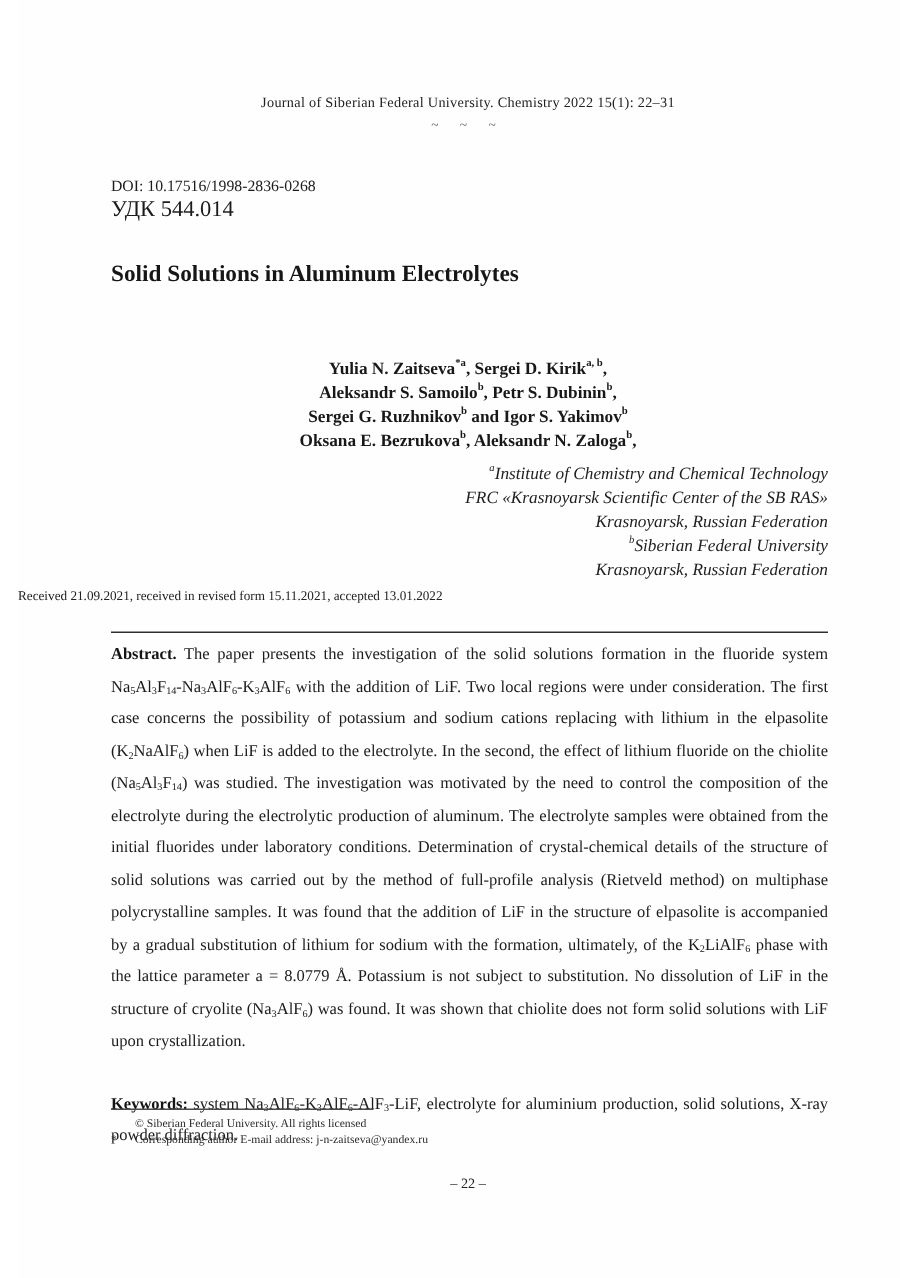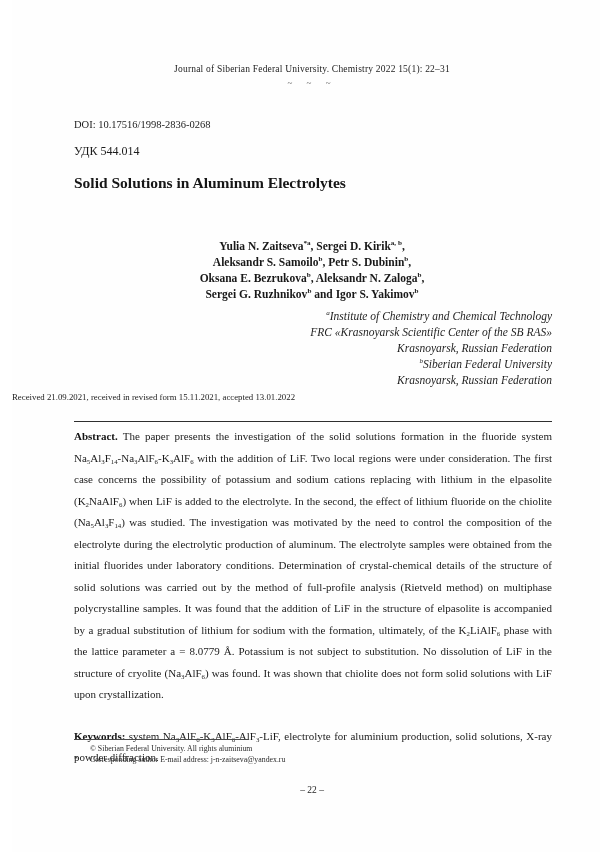--- a/index.html
+++ b/index.html
@@ -7,21 +7,21 @@
     position:relative; width:600px; height:852px; overflow:hidden;
     background:#fefefe;
     font-family:"Liberation Serif", serif;
     color:#1b1b1b;
     margin-left:12px;
     -webkit-font-smoothing:antialiased;
   }
   .journal-line { position:absolute; top:64px; left:0; width:100%; text-align:center; font-size:9.5px; letter-spacing:0.2px; color:#222; }
   .ornament { position:absolute; top:78px; left:0; width:100%; text-align:center; font-size:9px; letter-spacing:6px; color:#5a5a5a; }
   .doi { position:absolute; top:119px; left:62px; font-size:10.5px; }
-  .udk { position:absolute; top:144px; left:62px; font-size:12px; }
+  .udk { position:absolute; top:132px; left:62px; font-size:15px; }
   .title { position:absolute; top:170px; left:62px; width:470px; font-size:15.5px; font-weight:bold; line-height:26px; color:#161616; }
   .authors { position:absolute; top:238px; left:60px; width:480px; text-align:center; font-weight:bold; font-size:11.5px; line-height:16px; color:#181818; }
   .affiliations { position:absolute; top:308px; left:60px; width:480px; text-align:right; font-style:italic; font-size:11.5px; line-height:16px; color:#1e1e1e; }
   .received { position:absolute; top:392px; left:0; width:100%; font-size:8.8px; color:#222; }
   .rule { position:absolute; top:421px; left:62px; width:478px; border-top:1.3px solid #2e2e2e; }
   .body-text { position:absolute; top:426px; left:62px; width:478px; }
   .abstract, .keywords { margin:0; font-size:11px; line-height:21.5px; text-align:justify; color:#1b1b1b; }
   .keywords { margin-top:20px; }
   .abstract b, .keywords b { color:#141414; }
   sup { font-size:0.62em; line-height:0; vertical-align:super; }
@@ -44,22 +44,22 @@
   <div class="doi">DOI: 10.17516/1998-2836-0268</div>
   <div class="udk">УДК 544.014</div>
 
   <h1 class="title" style="margin:0;">
     <div>Solid Solutions in Aluminum Electrolytes</div>
   </h1>
 
   <div class="authors">
     <div>Yulia N. Zaitseva<sup>*a</sup>, Sergei D. Kirik<sup>a, b</sup>,</div>
     <div>Aleksandr S. Samoilo<sup>b</sup>, Petr S. Dubinin<sup>b</sup>,</div>
+    <div>Sergei G. Ruzhnikov<sup>b</sup> and Igor S. Yakimov<sup>b</sup></div>
     <div>Oksana E. Bezrukova<sup>b</sup>, Aleksandr N. Zaloga<sup>b</sup>,</div>
-    <div>Sergei G. Ruzhnikov<sup>b</sup> and Igor S. Yakimov<sup>b</sup></div>
   </div>
 
   <div class="affiliations">
     <div><sup>a</sup>Institute of Chemistry and Chemical Technology</div>
     <div>FRC «Krasnoyarsk Scientific Center of the SB RAS»</div>
     <div>Krasnoyarsk, Russian Federation</div>
     <div><sup>b</sup>Siberian Federal University</div>
     <div>Krasnoyarsk, Russian Federation</div>
   </div>
 
@@ -68,20 +68,20 @@
   <div class="rule"></div>
 
   <div class="body-text">
     <p class="abstract"><b>Abstract.</b> <span>The paper presents the investigation of the solid solutions formation in the fluoride system Na<sub>5</sub>Al<sub>3</sub>F<sub>14</sub>-Na<sub>3</sub>AlF<sub>6</sub>-K<sub>3</sub>AlF<sub>6</sub> with the addition of LiF. Two local regions were under consideration. The first case concerns the possibility of potassium and sodium cations replacing with lithium in the elpasolite (K<sub>2</sub>NaAlF<sub>6</sub>) when LiF is added to the electrolyte. In the second, the effect of lithium fluoride on the chiolite (Na<sub>5</sub>Al<sub>3</sub>F<sub>14</sub>) was studied. The investigation was motivated by the need to control the composition of the electrolyte during the electrolytic production of aluminum. The electrolyte samples were obtained from the initial fluorides under laboratory conditions. Determination of crystal-chemical details of the structure of solid solutions was carried out by the method of full-profile analysis (Rietveld method) on multiphase polycrystalline samples. It was found that the addition of LiF in the structure of elpasolite is accompanied by a gradual substitution of lithium for sodium with the formation, ultimately, of the K<sub>2</sub>LiAlF<sub>6</sub> phase with the lattice parameter a = 8.0779 Å. Potassium is not subject to substitution. No dissolution of LiF in the structure of cryolite (Na<sub>3</sub>AlF<sub>6</sub>) was found. It was shown that chiolite does not form solid solutions with LiF upon crystallization.</span></p>
     <p class="keywords"><b>Keywords:</b> <span>system Na<sub>3</sub>AlF<sub>6</sub>-K<sub>3</sub>AlF<sub>6</sub>-AlF<sub>3</sub>-LiF, electrolyte for aluminium production, solid solutions, X-ray powder diffraction.</span></p>
   </div>
 
   <div class="footnote">
     <div class="fn-rule"></div>
     <div class="fn-lines">
-      <div class="fn-line">© Siberian Federal University. All rights aluminium</div>
+      <div class="fn-line">© Siberian Federal University. All rights licensed</div>
       <div class="fn-line"><span class="fn-star">*</span><span>Corresponding author E-mail address: j-n-zaitseva@yandex.ru</span></div>
     </div>
   </div>
 
   <div class="page-number">– 22 –</div>
 
 </div>
 
 </body></html>

